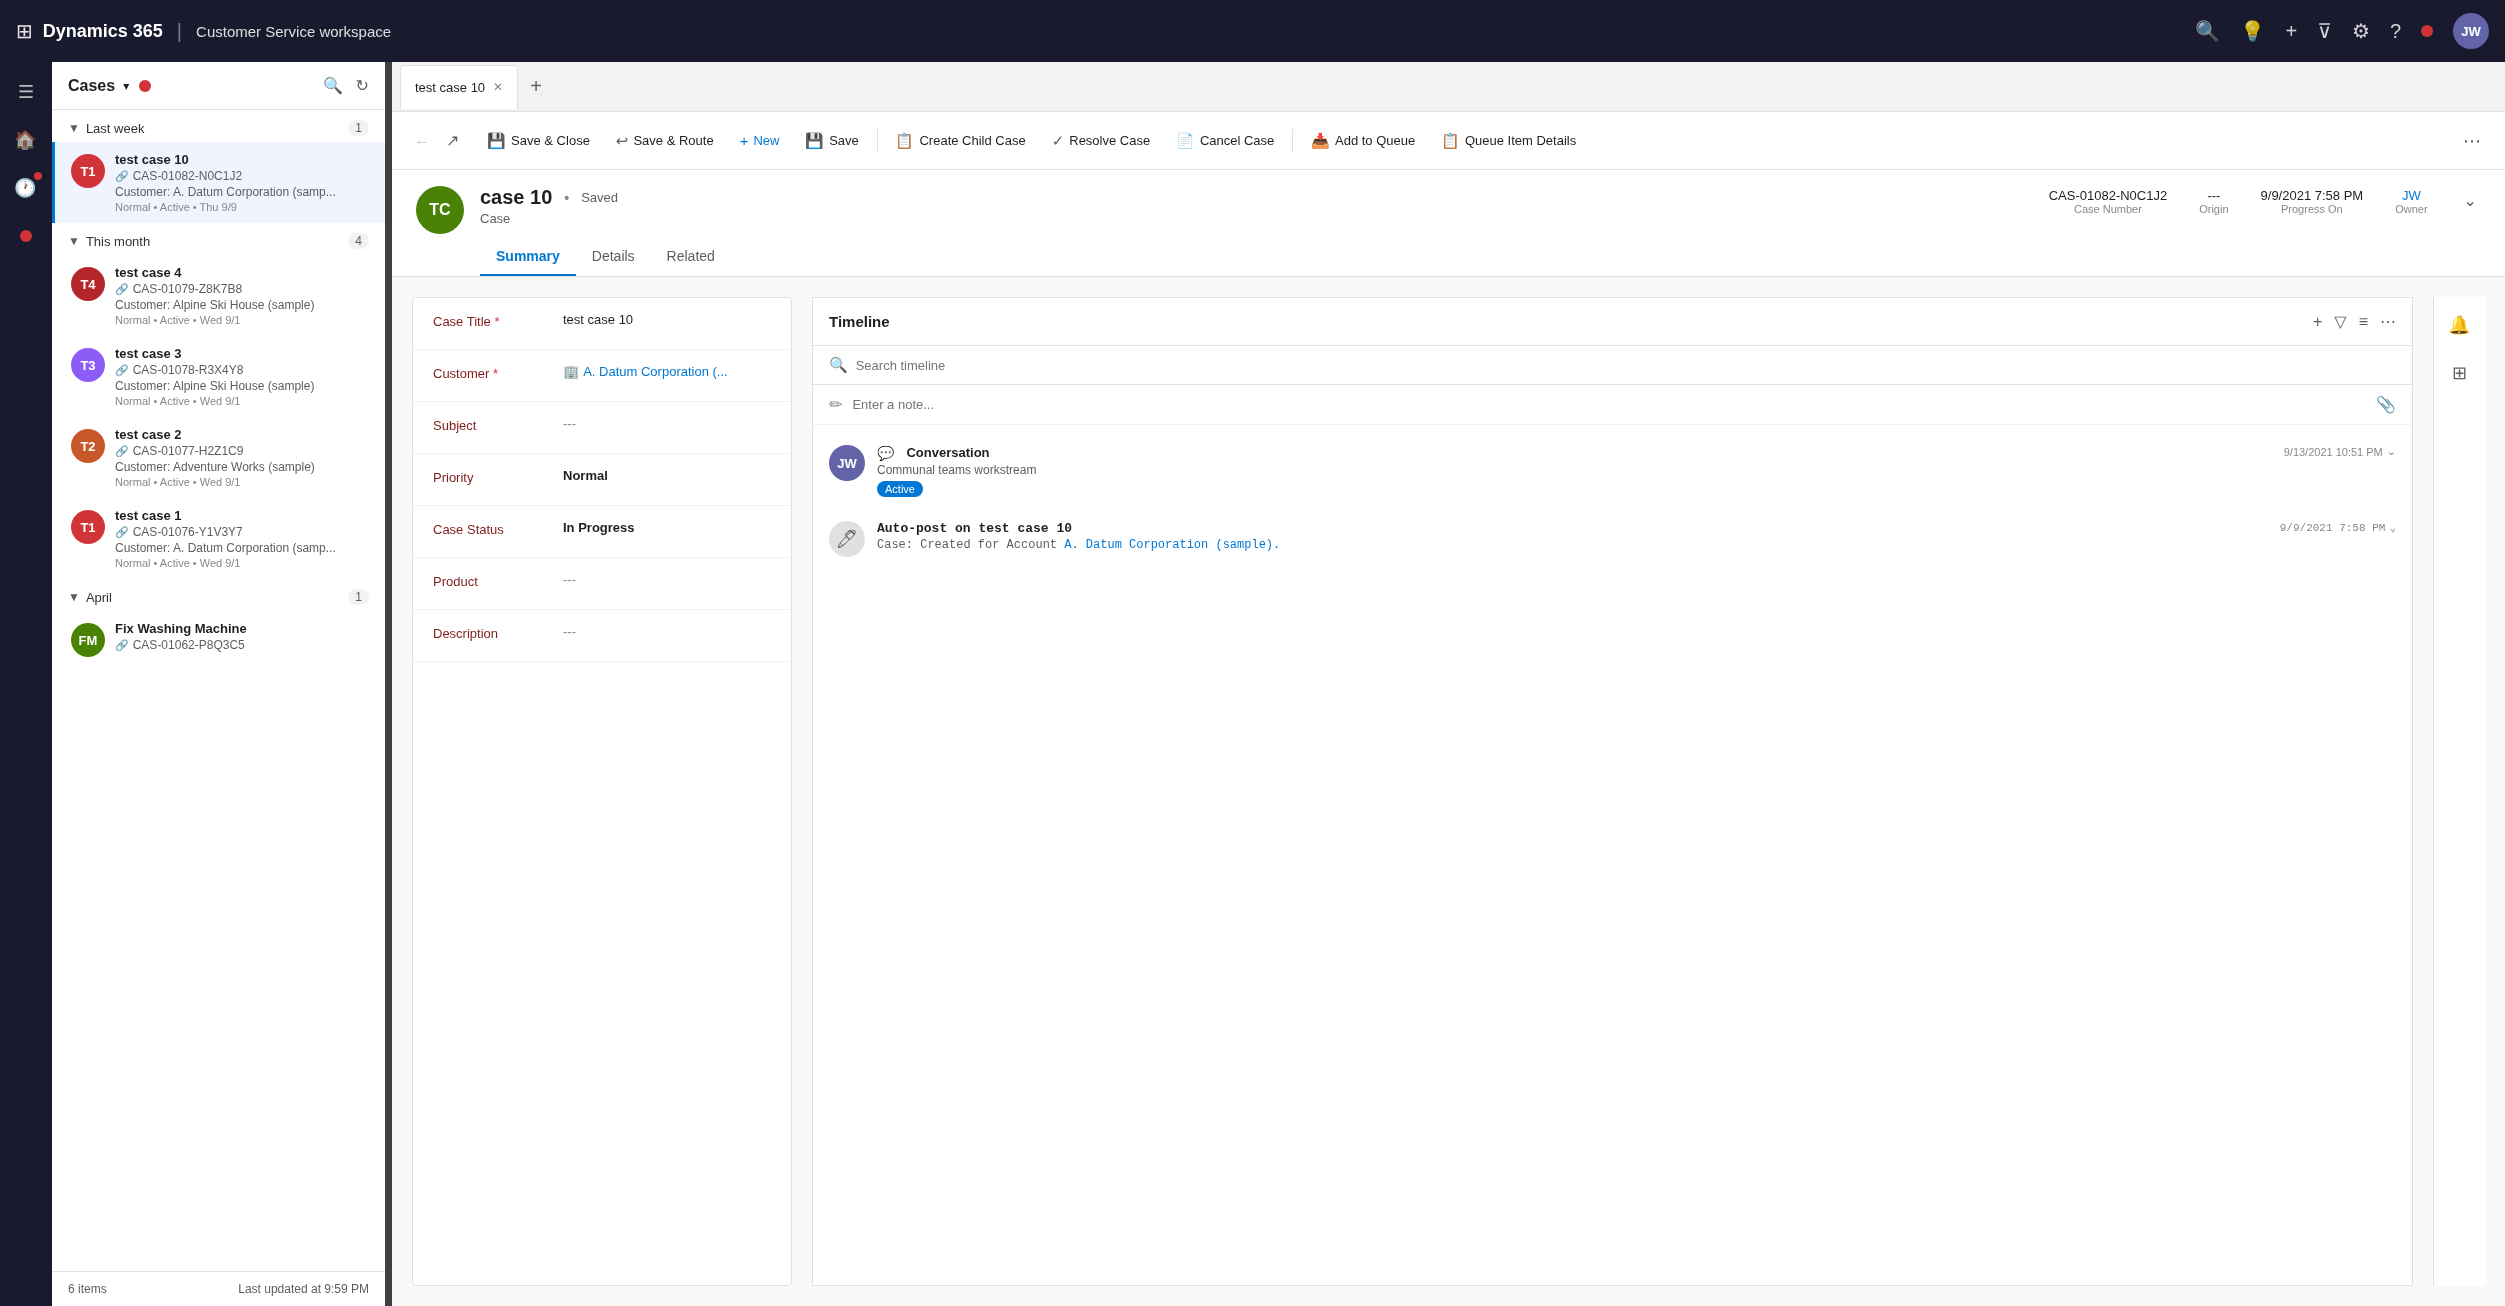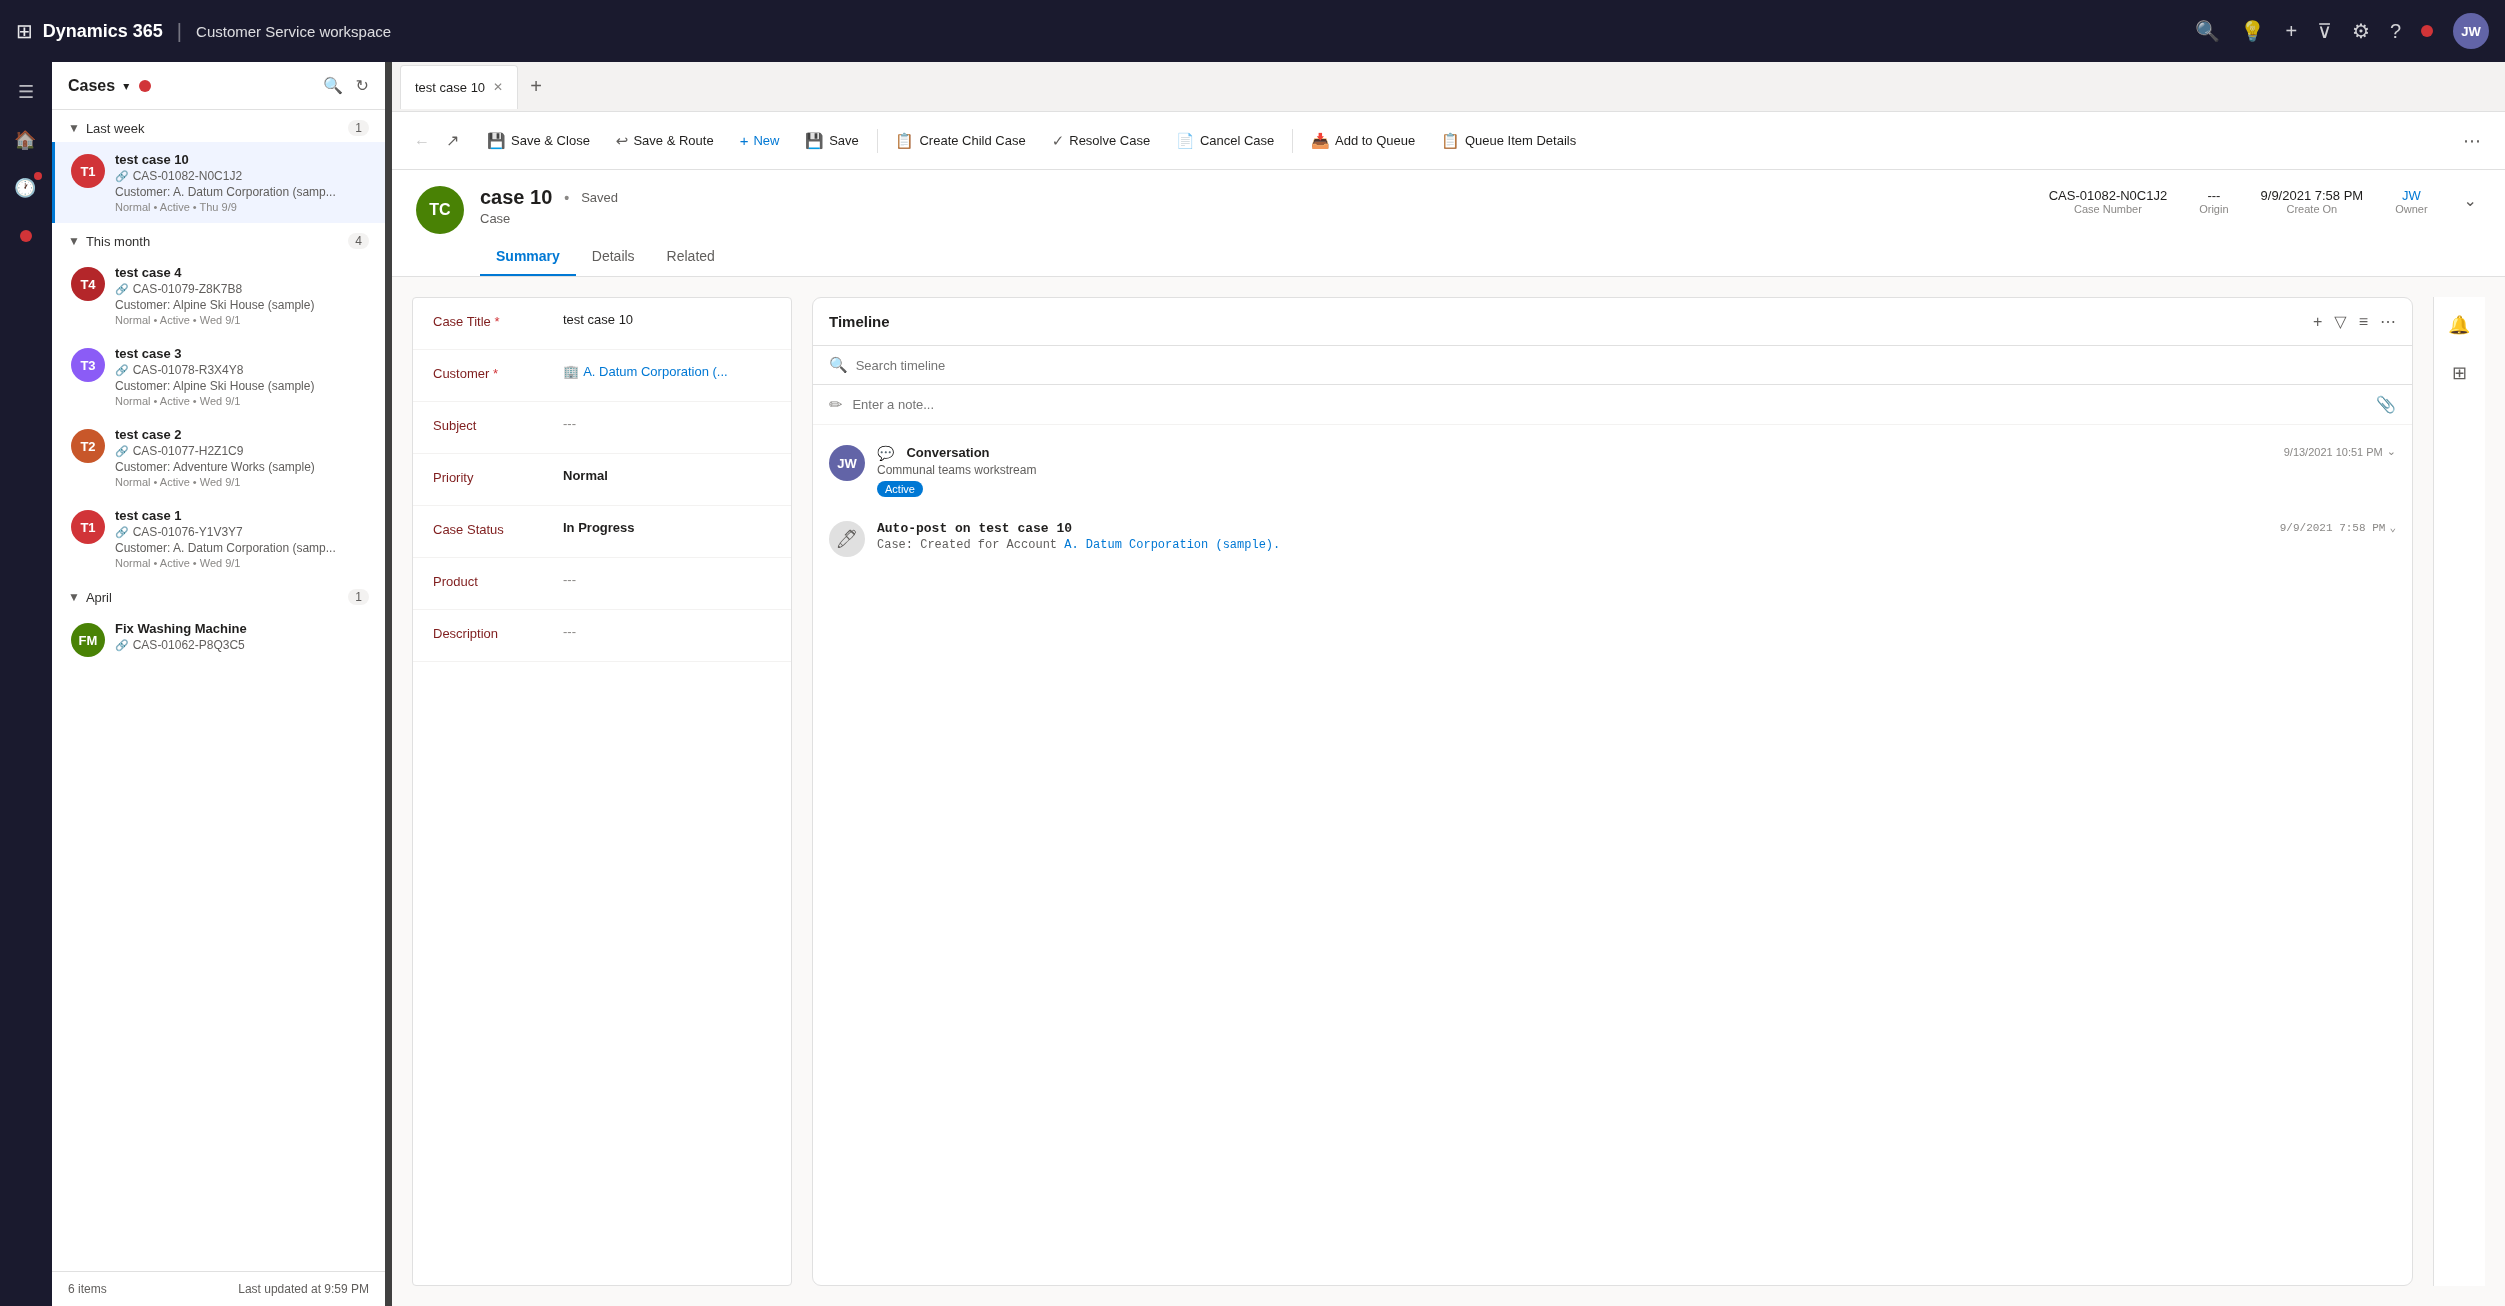--- a/index.html
+++ b/index.html
@@ -313,21 +313,21 @@
     }
     .form-value.bold { font-weight: 600; }
     .form-value.link { color: #0078d4; cursor: pointer; display: flex; align-items: center; gap: 4px; }
     .form-value.empty { color: #8a8886; }
 
     
     .timeline-panel {
       flex: 1;
       background: white;
       border: 1px solid #e0e0e0;
-      border-radius: 9px;
+      border-radius: 0;
       display: flex;
       flex-direction: column;
       overflow: hidden;
     }
     .timeline-header {
       padding: 14px 16px;
       border-bottom: 1px solid #e0e0e0;
       display: flex; align-items: center; gap: 12px;
     }
     .timeline-title { font-size: 15px; font-weight: 600; color: #201f1e; }
@@ -637,21 +637,21 @@
           <div class="meta-item">
             <div class="meta-value">CAS-01082-N0C1J2</div>
             <div class="meta-label">Case Number</div>
           </div>
           <div class="meta-item">
             <div class="meta-value">---</div>
             <div class="meta-label">Origin</div>
           </div>
           <div class="meta-item">
             <div class="meta-value">9/9/2021 7:58 PM</div>
-            <div class="meta-label">Create On</div>
+            <div class="meta-label">Progress On</div>
           </div>
           <div class="meta-item">
             <div class="meta-value link">JW</div>
             <div class="meta-label">Owner</div>
           </div>
           <div class="case-header-expand">⌄</div>
         </div>
       </div>
 
       <div class="case-body">

